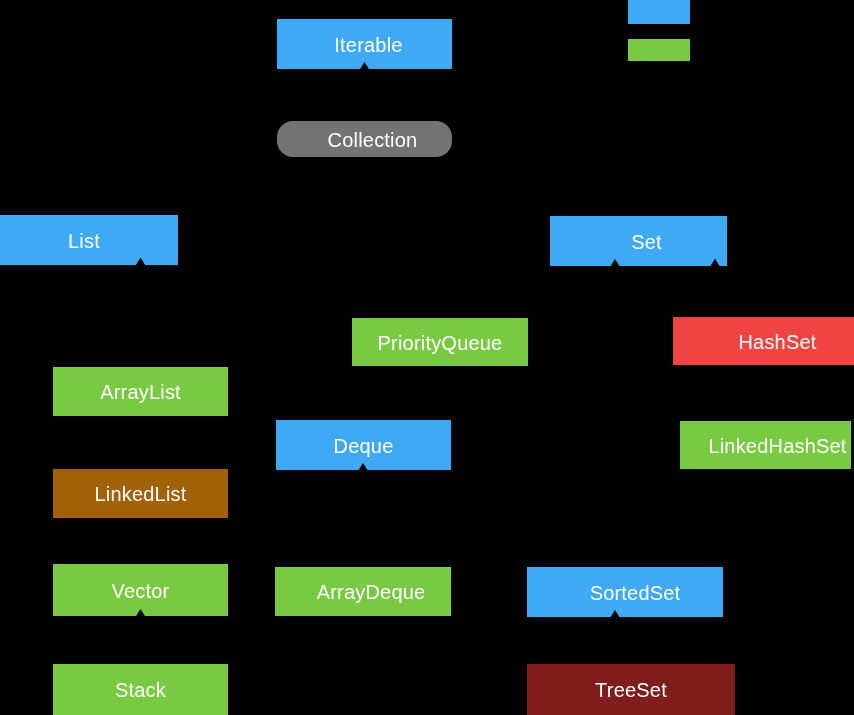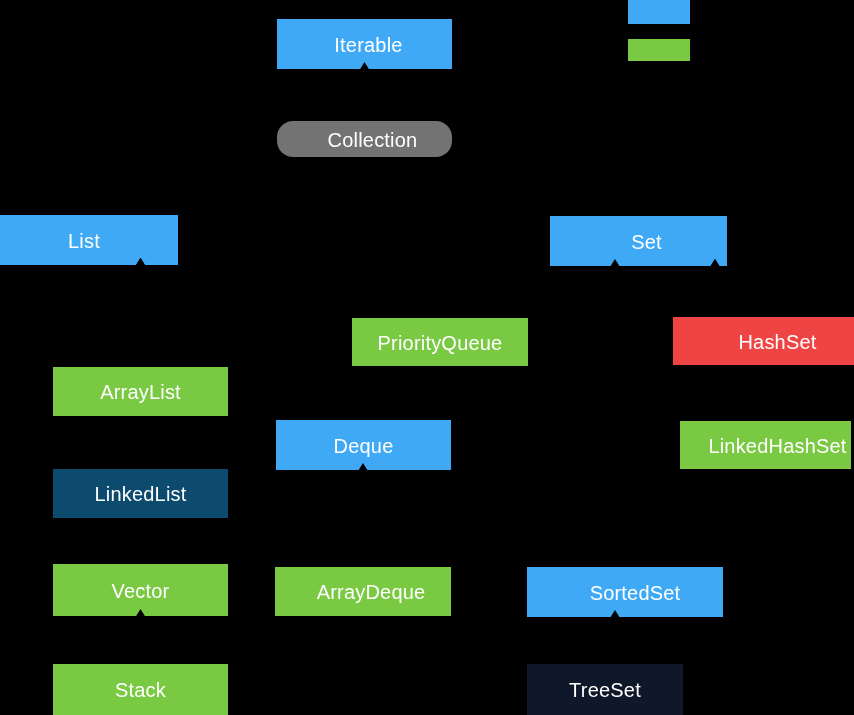--- a/index.html
+++ b/index.html
@@ -88,36 +88,36 @@
       </div>
       <div class="node" style="left: 53px; top: 367px; width: 175px; height: 49px; background: rgb(122, 201, 67);">
         <span class="node-label" style="transform: translate(0px, 1px);">ArrayList</span>
       </div>
       <div class="node" style="left: 276px; top: 420px; width: 175px; height: 50px; background: rgb(63, 169, 245);">
         <span class="node-label" style="transform: translate(0px, 1px);">Deque</span>
       </div>
       <div class="node" style="left: 680px; top: 421px; width: 171px; height: 48px; background: rgb(122, 201, 67);">
         <span class="node-label" style="transform: translate(12px, 1px);">LinkedHashSet</span>
       </div>
-      <div class="node" style="left: 53px; top: 469px; width: 175px; height: 49px; background: #0c4a6e;">
+      <div class="node" style="left: 53px; top: 469px; width: 175px; height: 49px; background: #a16207;">
         <span class="node-label" style="transform: translate(0px, 1px);">LinkedList</span>
       </div>
       <div class="node" style="left: 53px; top: 564px; width: 175px; height: 52px; background: rgb(122, 201, 67);">
         <span class="node-label" style="transform: translate(0px, 1px);">Vector</span>
       </div>
       <div class="node" style="left: 275px; top: 567px; width: 176px; height: 49px; background: rgb(122, 201, 67);">
         <span class="node-label" style="transform: translate(8px, 1px);">ArrayDeque</span>
       </div>
       <div class="node" style="left: 527px; top: 567px; width: 176px; height: 50px; background: rgb(63, 169, 245); padding-left: 20px;">
         <span class="node-label" style="transform: translate(0px, 1px);">SortedSet</span>
       </div>
       <div class="node" style="left: 53px; top: 664px; width: 175px; height: 51px; background: rgb(122, 201, 67);">
         <span class="node-label" style="transform: translate(0px, 1px);">Stack</span>
       </div>
-      <div class="node" style="left: 527px; top: 664px; width: 156px; height: 51px; background: #0f172a;">
+      <div class="node" style="left: 527px; top: 664px; width: 208px; height: 51px; background: #7f1d1d;">
         <span class="node-label" style="transform: translate(0px, 1px);">TreeSet</span>
       </div>
     </div>
   <svg class="layer-svg" width="854" height="715">
       <polygon points="359.5,70 369.5,70 364.5,62" fill="#000000"></polygon>
       <polygon points="284,171 294,171 289,163" fill="#000000"></polygon>
       <polygon points="359.5,171 369.5,171 364.5,163" fill="#000000"></polygon>
       <polygon points="435,171 445,171 440,163" fill="#000000"></polygon>
       <polygon points="435,267 445,267 440,259" fill="#000000"></polygon>
       <polygon points="358.5,267 368.5,267 363.5,259" fill="#000000"></polygon>

